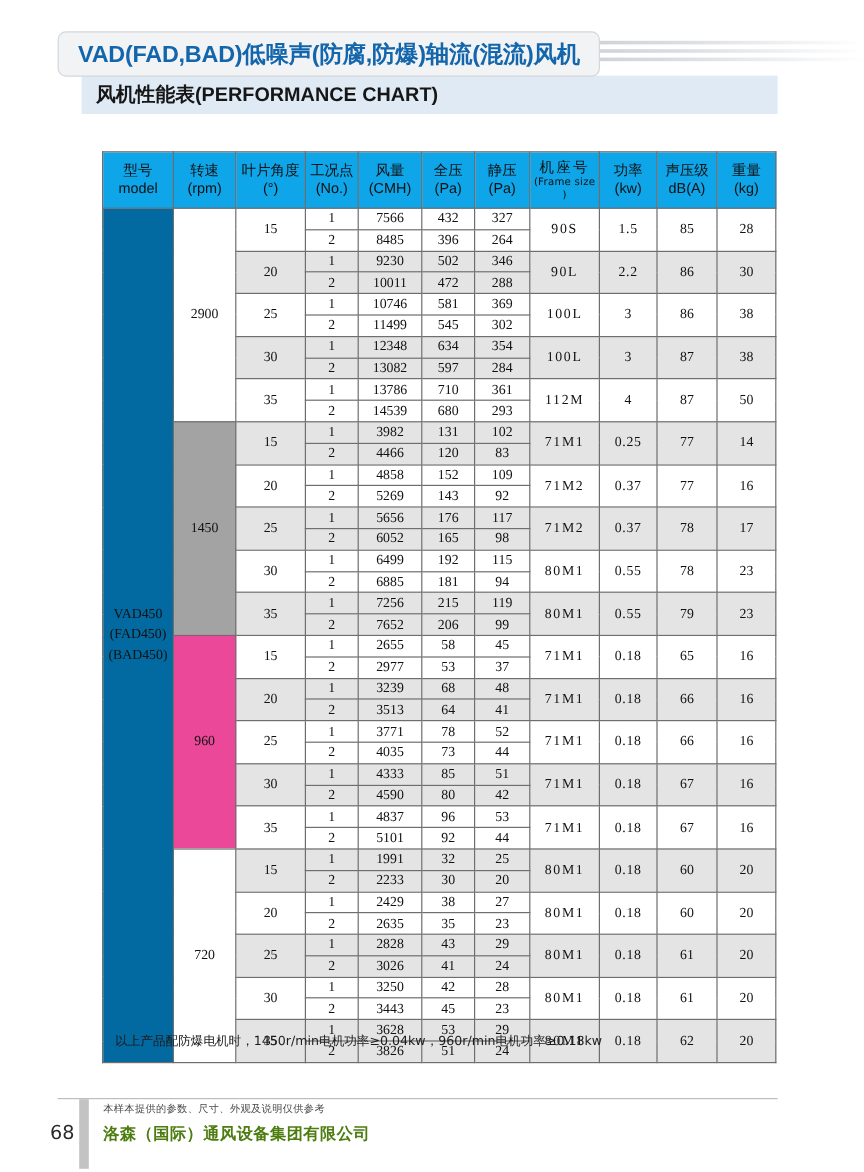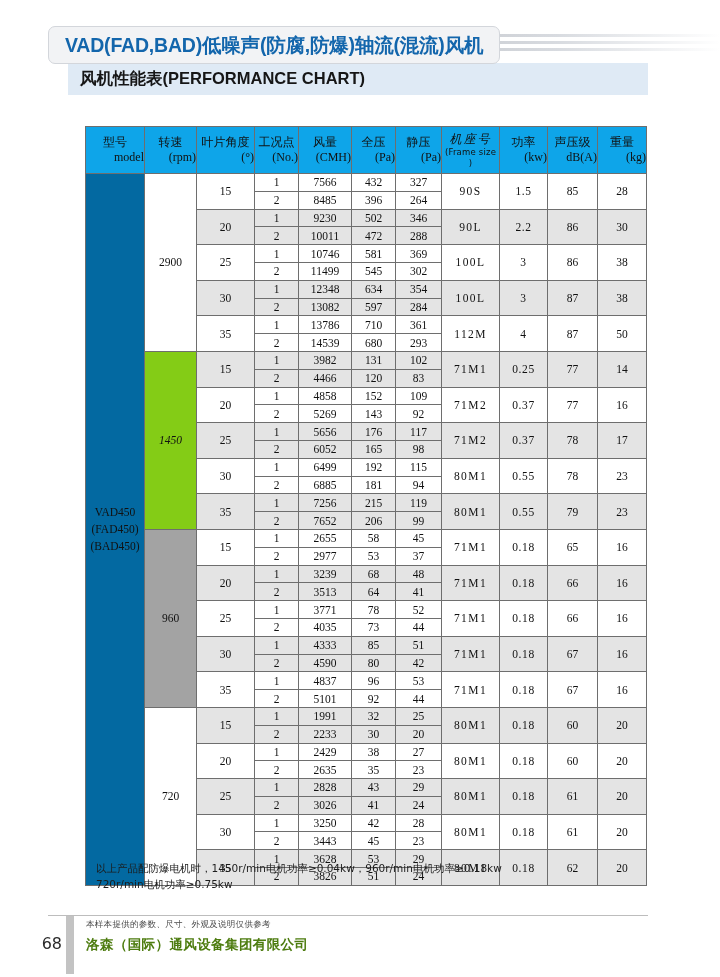--- a/index.html
+++ b/index.html
@@ -98,21 +98,21 @@
     background: #ffffff;
   }
   table.perf thead th {
     height: 46px;
     background: #0ea5e9;
     font-weight: normal;
     line-height: 1.25;
   }
   .hz { font-family: "DejaVu Sans", sans-serif; font-size: 12px; }
   .hz-sm { font-family: "DejaVu Sans", sans-serif; font-size: 8.5px; letter-spacing: 0.2px; }
-  .hl { font-family: Liberation Serif, serif; font-size: 12px; text-align: right; }
+  .hl { font-family: Liberation Sans, sans-serif; font-size: 12px; }
 
   
   col.c-model { width: 59px; }
   col.c-rpm   { width: 52px; }
   col.c-ang   { width: 58px; }
   col.c-pt    { width: 44px; }
   col.c-flow  { width: 53px; }
   col.c-tp    { width: 44px; }
   col.c-sp    { width: 46px; }
   col.c-frame { width: 58px; }
@@ -251,21 +251,21 @@
         </th>
         <th>
           <div class="hz">全压</div>
           <div class="hl">(Pa)</div>
         </th>
         <th>
           <div class="hz">静压</div>
           <div class="hl">(Pa)</div>
         </th>
         <th>
-          <div class="hz" style="letter-spacing:2px;font-style:italic;">机座号</div>
+          <div class="hz" style="letter-spacing:2px;">机座号</div>
           <div class="hz-sm">(Frame size )</div>
         </th>
         <th>
           <div class="hz">功率</div>
           <div class="hl">(kw)</div>
         </th>
         <th>
           <div class="hz">声压级</div>
           <div class="hl">dB(A)</div>
         </th>
@@ -361,21 +361,21 @@
           <td class="num" rowspan="2">87</td>
           <td class="num" rowspan="2">50</td>
         </tr>
         <tr class="data blockend">
           <td class="pt">2</td>
           <td class="num">14539</td>
           <td class="num">680</td>
           <td class="num">293</td>
         </tr>
         <tr class="data shade">
-          <td class="rpm" rowspan="10" style="background: #84cc16; font-style: italic;">1450</td>
+          <td class="rpm" rowspan="10" style="background: #a3a3a3;">1450</td>
           <td class="ang" rowspan="2">15</td>
           <td class="pt">1</td>
           <td class="num">3982</td>
           <td class="num">131</td>
           <td class="num">102</td>
           <td class="frame" rowspan="2">71M1</td>
           <td class="pwr" rowspan="2">0.25</td>
           <td class="num" rowspan="2">77</td>
           <td class="num" rowspan="2">14</td>
         </tr>
@@ -447,21 +447,21 @@
           <td class="num" rowspan="2">79</td>
           <td class="num" rowspan="2">23</td>
         </tr>
         <tr class="data shade blockend">
           <td class="pt">2</td>
           <td class="num">7652</td>
           <td class="num">206</td>
           <td class="num">99</td>
         </tr>
         <tr class="data">
-          <td class="rpm" rowspan="10" style="background: #a3a3a3; margin-top: 12px;">960</td>
+          <td class="rpm" rowspan="10" style="background: #ec4899; margin-top: 12px;">960</td>
           <td class="ang" rowspan="2">15</td>
           <td class="pt">1</td>
           <td class="num">2655</td>
           <td class="num">58</td>
           <td class="num">45</td>
           <td class="frame" rowspan="2">71M1</td>
           <td class="pwr" rowspan="2">0.18</td>
           <td class="num" rowspan="2">65</td>
           <td class="num" rowspan="2">16</td>
         </tr>
@@ -624,20 +624,19 @@
           <td class="num">3826</td>
           <td class="num">51</td>
           <td class="num">24</td>
         </tr>
       </tbody>
   </table>
 </div>
 
 <div class="notes">
   <div>以上产品配防爆电机时，1450r/min电机功率≥0.04kw，960r/min电机功率≥0.18kw</div>
-  <div>720r/min电机功率≥0.75kw</div>
 </div>
 
 <div class="footer-rule"></div>
 <div class="page-num">68</div>
 <div class="foot-bar"></div>
 <div class="foot-small">本样本提供的参数、尺寸、外观及说明仅供参考</div>
 <div class="foot-company">洛森（国际）通风设备集团有限公司</div>
 
 </body></html>

